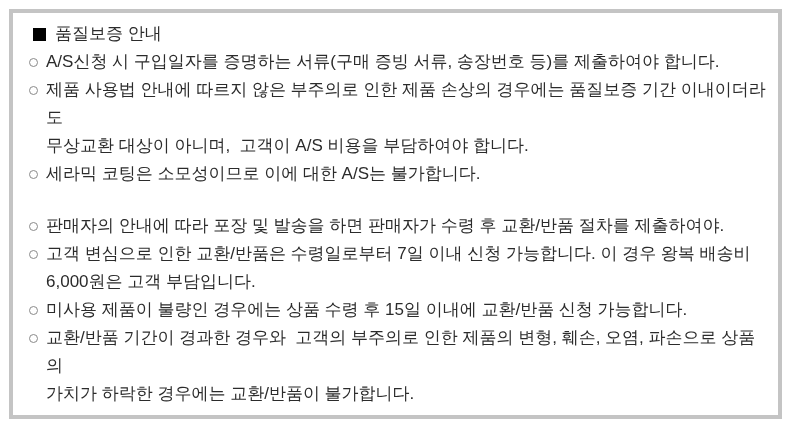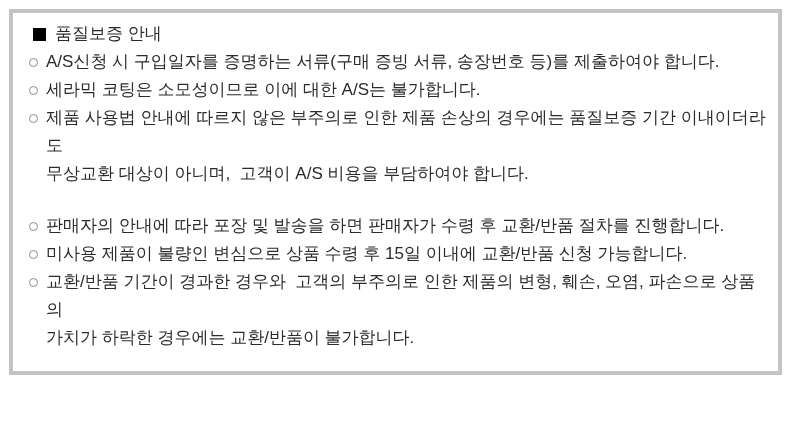--- a/index.html
+++ b/index.html
@@ -15,21 +15,21 @@
     height: 442px;
     background: var(--background);
     overflow: hidden;
     font-family: "Liberation Sans", "DejaVu Sans", sans-serif;
   }
   .notice-panel {
     position: absolute;
     left: 9px;
     top: 9px;
     width: 773px;
-    height: 366px;
+    height: 410px;
     background: var(--background);
     border: 4px solid var(--frame-border);
   }
   .notice-content {
     padding: 7px 12px 0 15px;
     color: var(--text);
     font-size: 17px;
     line-height: 28px;
   }
   .section-heading {
@@ -75,37 +75,42 @@
       <div class="section-heading">
         <span class="square-icon"></span>
         <span>품질보증 안내</span>
       </div>
       <div class="item">
         <span class="bullet-icon"></span>
         <span class="item-text">A/S신청 시 구입일자를 증명하는 서류(구매 증빙 서류, 송장번호 등)를 제출하여야 합니다.</span>
       </div>
       <div class="item">
         <span class="bullet-icon"></span>
-        <span class="item-text">세라믹 코팅은 소모성이므로 이에 대한 A/S는 불가합니다.</span>
+        <span class="item-text">제품 사용법 안내에 따르지 않은 부주의로 인한 제품 손상의 경우에는 품질보증 기간 이내이더라도
+무상교환 대상이 아니며,  고객이 A/S 비용을 부담하여야 합니다.</span>
       </div>
       <div class="item">
         <span class="bullet-icon"></span>
-        <span class="item-text">제품 사용법 안내에 따르지 않은 부주의로 인한 제품 손상의 경우에는 품질보증 기간 이내이더라도
-무상교환 대상이 아니며,  고객이 A/S 비용을 부담하여야 합니다.</span>
+        <span class="item-text">세라믹 코팅은 소모성이므로 이에 대한 A/S는 불가합니다.</span>
       </div>
     </div>
 
     <div class="section">
       <div class="item">
         <span class="bullet-icon"></span>
-        <span class="item-text">판매자의 안내에 따라 포장 및 발송을 하면 판매자가 수령 후 교환/반품 절차를 진행합니다.</span>
+        <span class="item-text">판매자의 안내에 따라 포장 및 발송을 하면 판매자가 수령 후 교환/반품 절차를 제출하여야.</span>
       </div>
       <div class="item">
         <span class="bullet-icon"></span>
-        <span class="item-text">미사용 제품이 불량인 변심으로 상품 수령 후 15일 이내에 교환/반품 신청 가능합니다.</span>
+        <span class="item-text">고객 변심으로 인한 교환/반품은 수령일로부터 7일 이내 신청 가능합니다. 이 경우 왕복 배송비
+6,000원은 고객 부담입니다.</span>
+      </div>
+      <div class="item">
+        <span class="bullet-icon"></span>
+        <span class="item-text">미사용 제품이 불량인 경우에는 상품 수령 후 15일 이내에 교환/반품 신청 가능합니다.</span>
       </div>
       <div class="item">
         <span class="bullet-icon"></span>
         <span class="item-text">교환/반품 기간이 경과한 경우와  고객의 부주의로 인한 제품의 변형, 훼손, 오염, 파손으로 상품의
 가치가 하락한 경우에는 교환/반품이 불가합니다.</span>
       </div>
     </div>
 
   </div>
 </div>

